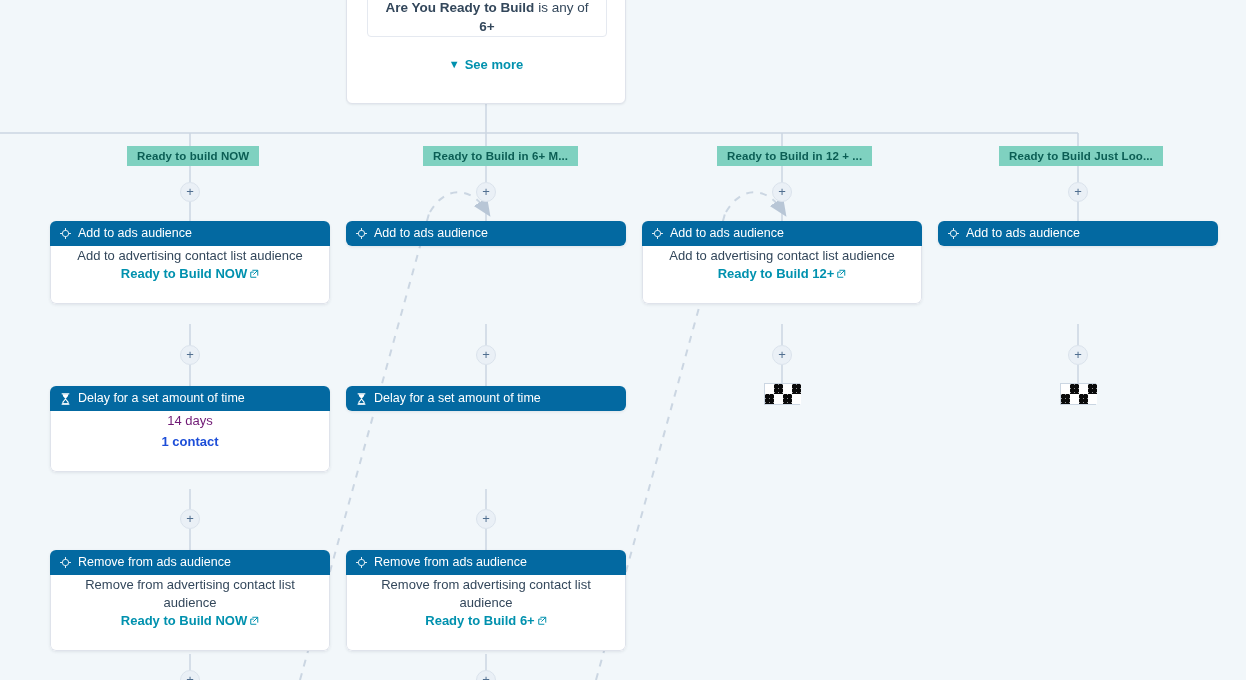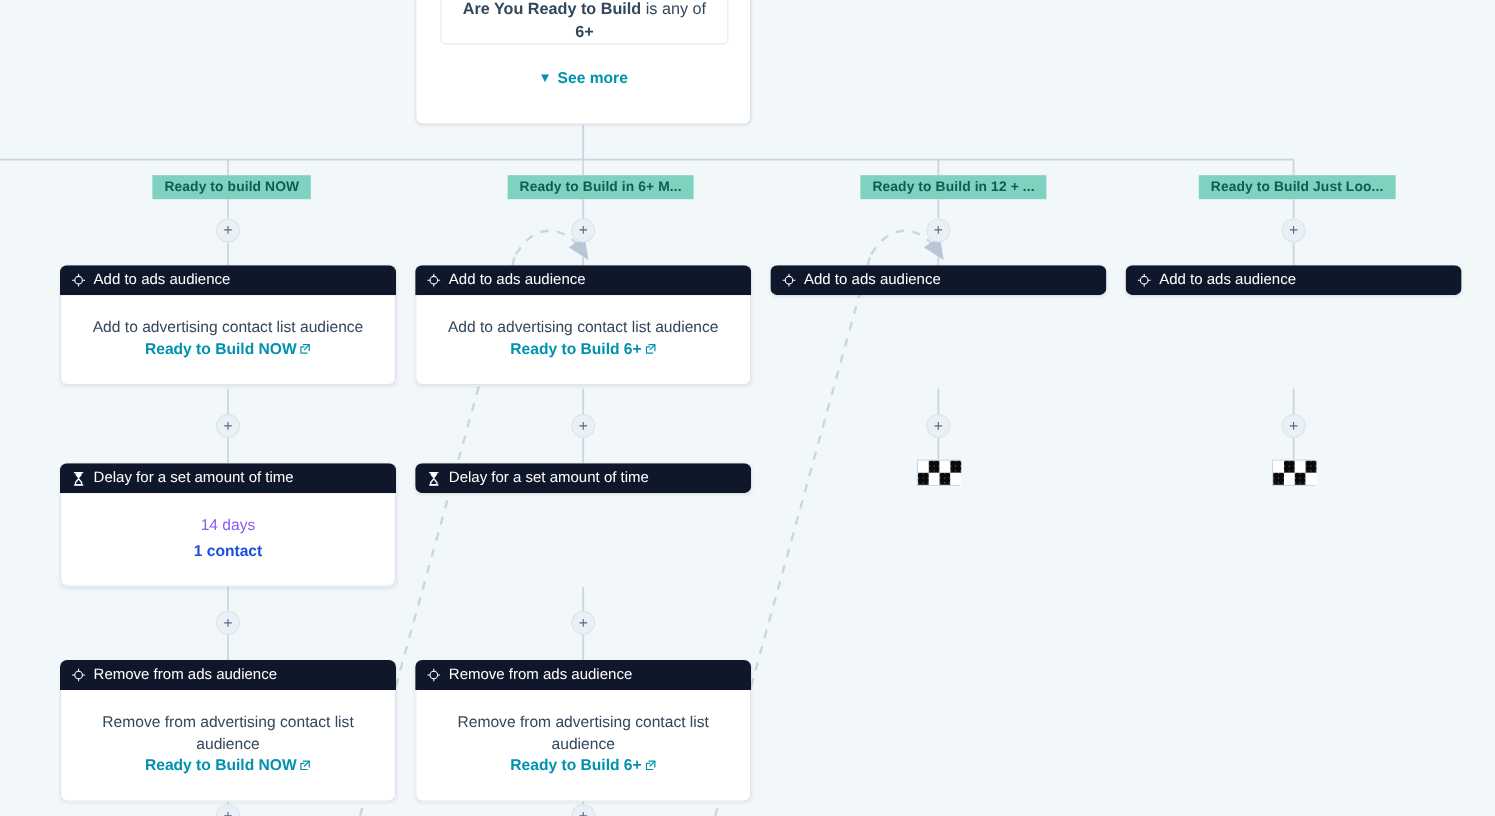--- a/index.html
+++ b/index.html
@@ -112,54 +112,54 @@
     width: 280px;
     background: #ffffff;
     border-radius: 6px;
     box-shadow: 0 1px 3px rgba(45,62,80,.10);
     z-index: 3;
     overflow: hidden;
     cursor: pointer;
   }
   .node-head {
     height: 25px;
-    background: #0f172a;
+    background: #0369a1;
     color: #ffffff;
     font-size: 12.5px;
     line-height: 25px;
     padding-left: 10px;
     display: flex;
     align-items: center;
     gap: 7px;
   }
   .node-head .label { white-space: nowrap; }
   .node-body {
     background: #fff;
     border: 1px solid #dfe3eb;
     border-top: none;
     border-radius: 0 0 6px 6px;
-    padding: 18px 16px 20px 16px;
+    padding: 1px 16px 20px 16px;
     text-align: center;
     font-size: 13px;
     line-height: 18px;
     color: #33475b;
   }
   .node-body .link {
     color: #0091ae;
     font-weight: 700;
     text-decoration: none;
   }
   .node-body .plain { color: #33475b; }
   .ext-icon {
     display: inline-block;
     width: 10px; height: 10px;
     margin-left: 2px;
     vertical-align: -1px;
   }
-  .delay-amount { color: #8b5cf6; font-size: 13px; }
+  .delay-amount { color: #701a75; font-size: 13px; }
   .delay-count  { color: #1d4ed8; font-weight: 700; font-size: 13px; margin-top: 3px; }
 
   
   .broken-img {
     position: absolute;
     width: 36px; height: 22px;
     z-index: 3;
     border: 1px solid #cbd6e2;
     background: #fff;
   }
@@ -282,38 +282,38 @@
   <div class="node-card" style="left:346px; top:221px;">
     <div class="node-head">
       <span>
         <svg width="11" height="11" viewBox="0 0 16 16">
           <circle cx="8" cy="8" r="4.6" fill="none" stroke="#ffffff" stroke-width="1.3"></circle>
           <path d="M8 0.6 V3.2 M8 12.8 V15.4 M0.6 8 H3.2 M12.8 8 H15.4" stroke="#ffffff" stroke-width="1.3" stroke-linecap="round"></path>
         </svg>
       </span>
       <span class="label">Add to ads audience</span>
     </div>
+  </div>
+
+  <div class="node-card" style="left:642px; top:221px;">
+    <div class="node-head">
+      <span>
+        <svg width="11" height="11" viewBox="0 0 16 16">
+          <circle cx="8" cy="8" r="4.6" fill="none" stroke="#ffffff" stroke-width="1.3"></circle>
+          <path d="M8 0.6 V3.2 M8 12.8 V15.4 M0.6 8 H3.2 M12.8 8 H15.4" stroke="#ffffff" stroke-width="1.3" stroke-linecap="round"></path>
+        </svg>
+      </span>
+      <span class="label">Add to ads audience</span>
+    </div>
     <div class="node-body">
-      <span class="plain">Add to advertising contact list audience </span><a class="link" href="#">Ready to Build 6+</a><span class="ext-icon"><svg width="10" height="10" viewBox="0 0 12 12">
+      <span class="plain">Add to advertising contact list audience </span><a class="link" href="#">Ready to Build 12+</a><span class="ext-icon"><svg width="10" height="10" viewBox="0 0 12 12">
             <path d="M4.5 1.5 H10.5 V7.5" fill="none" stroke="#0091ae" stroke-width="1.2" stroke-linecap="round" stroke-linejoin="round"></path>
             <path d="M10.2 1.8 L5.6 6.4" stroke="#0091ae" stroke-width="1.2" stroke-linecap="round"></path>
             <path d="M8.3 9.9 H2.1 V3.7 H5.2" fill="none" stroke="#0091ae" stroke-width="1.2" stroke-linecap="round" stroke-linejoin="round"></path>
           </svg></span>
-    </div>
-  </div>
-
-  <div class="node-card" style="left:642px; top:221px;">
-    <div class="node-head">
-      <span>
-        <svg width="11" height="11" viewBox="0 0 16 16">
-          <circle cx="8" cy="8" r="4.6" fill="none" stroke="#ffffff" stroke-width="1.3"></circle>
-          <path d="M8 0.6 V3.2 M8 12.8 V15.4 M0.6 8 H3.2 M12.8 8 H15.4" stroke="#ffffff" stroke-width="1.3" stroke-linecap="round"></path>
-        </svg>
-      </span>
-      <span class="label">Add to ads audience</span>
     </div>
   </div>
 
   <div class="node-card" style="left:938px; top:221px;">
     <div class="node-head">
       <span>
         <svg width="11" height="11" viewBox="0 0 16 16">
           <circle cx="8" cy="8" r="4.6" fill="none" stroke="#ffffff" stroke-width="1.3"></circle>
           <path d="M8 0.6 V3.2 M8 12.8 V15.4 M0.6 8 H3.2 M12.8 8 H15.4" stroke="#ffffff" stroke-width="1.3" stroke-linecap="round"></path>
         </svg>

